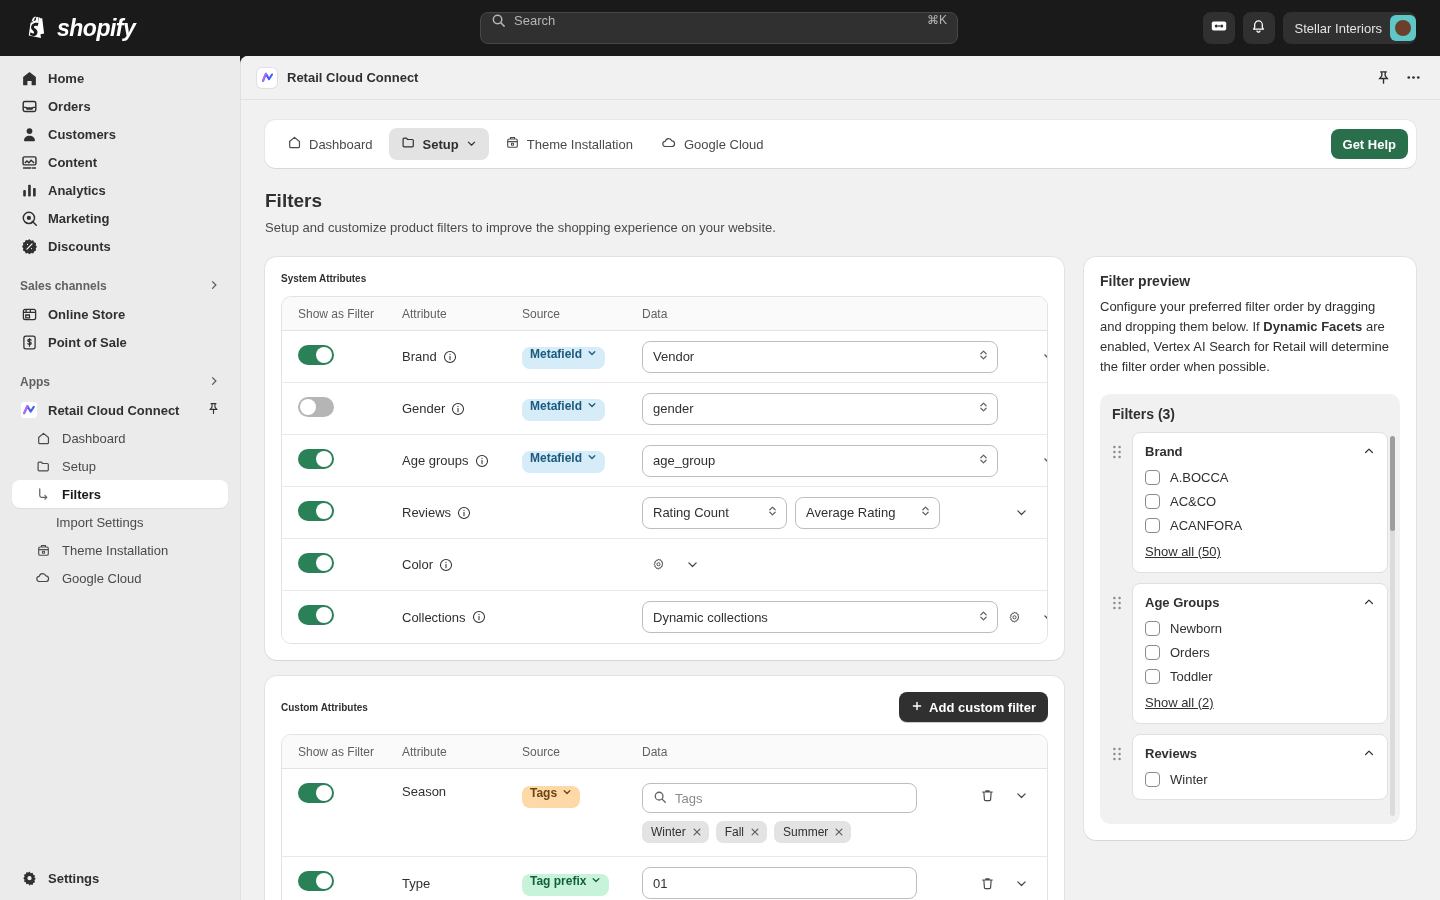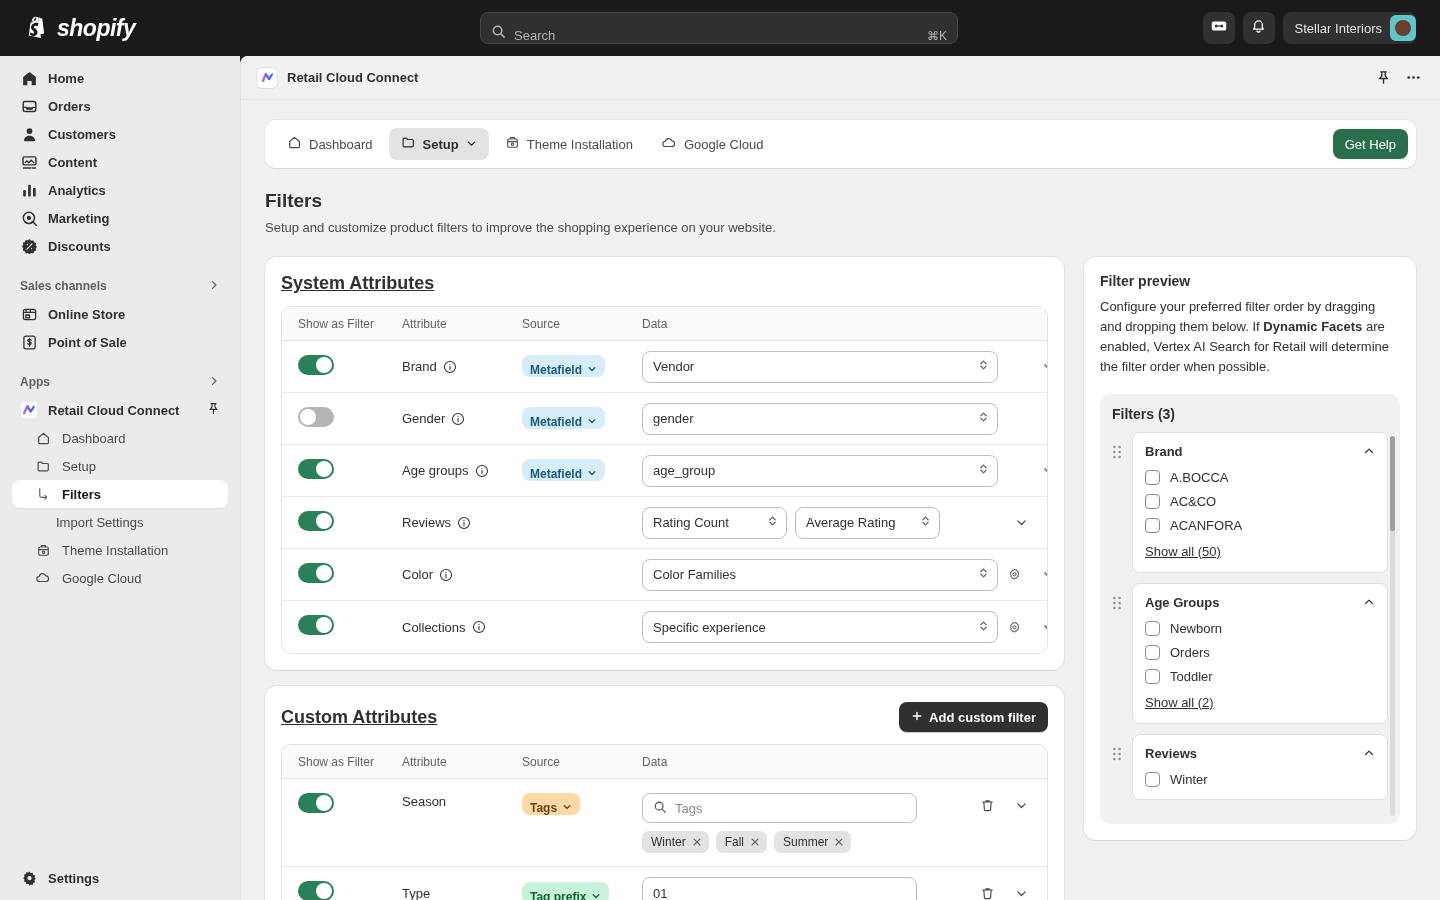--- a/index.html
+++ b/index.html
@@ -22,21 +22,21 @@
   }
   .logo { display: flex; align-items: center; gap: 7px; padding-left: 12px; }
   .logo-mark { width: 26px; height: 28px; }
   .logo-word { color: #fff; font-size: 23px; font-weight: bold; font-style: italic; letter-spacing: -0.5px; }
 
   .search-wrap {
     position: absolute; left: 480px; width: 478px; top: 12px;
   }
   .search-box {
     height: 32px; background: #303030; border: 1px solid #474747;
-    border-radius: 8px; display: flex; align-items: flex-end;
+    border-radius: 8px; display: flex; align-items: flex-start;
     padding: 0 10px; gap: 8px; cursor: text;
   }
   .search-box .ph { color: #b5b5b5; font-size: 13px; flex: 1; }
   .search-kbd { color: #b5b5b5; font-size: 12px; }
 
   .top-right { margin-left: auto; display: flex; align-items: center; gap: 8px; padding-right: 12px; }
   .icon-btn {
     width: 32px; height: 32px; border-radius: 8px; background: #303030;
     display: flex; align-items: center; justify-content: center; cursor: pointer;
   }
@@ -114,38 +114,38 @@
   }
   .tab {
     display: flex; align-items: center; gap: 7px;
     height: 32px; padding: 0 12px; border-radius: 8px;
     font-size: 13px; color: #4a4a4a; font-weight: 500; cursor: pointer;
     margin-right: 4px;
   }
   .tab.active { background: #e3e3e3; color: #303030; font-weight: 600; }
   .btn-help {
     margin-left: auto; background: #2a6f4b; color: #fff;
-    font-size: 13px; font-weight: 400; height: 30px; padding: 8px 12px;
+    font-size: 13px; font-weight: 700; height: 30px; padding: 8px 12px;
     border-radius: 8px; display: flex; align-items: center; cursor: pointer;
     border: none;
   }
 
   .page-title { font-size: 19px; font-weight: 700; color: #303030; margin: 22px 0 0 0; }
   .page-sub { font-size: 13px; color: #4a4a4a; margin-top: 8px; }
 
   .cols { display: flex; gap: 20px; margin-top: 22px; align-items: flex-start; }
   .col-left { flex: 1 1 auto; min-width: 0; }
   .col-right { flex: 0 0 332px; }
 
   .card {
     background: #fff; border-radius: 12px; padding: 16px;
     box-shadow: 0 1px 0 rgba(0,0,0,.05), 0 0 0 1px rgba(0,0,0,.06);
     margin-bottom: 16px;
   }
-  .card-title { font-size: 18px; font-weight: 650; color: #303030; text-decoration: underline; }
+  .card-title { font-size: 10px; font-weight: 650; color: #303030; }
   .card-head { display:flex; align-items:center; }
 
   .tbl { margin-top: 12px; border: 1px solid #e3e3e3; border-radius: 10px; overflow: hidden; }
   .thead {
     display: flex; background: #fafafa; border-bottom: 1px solid #e3e3e3;
     height: 34px; align-items: center;
   }
   .th { font-size: 12px; color: #616161; font-weight: 500; }
   .c1 { flex: 0 0 120px; padding-left: 16px; }
   .c2 { flex: 0 0 120px; }
@@ -167,21 +167,21 @@
   .toggle .knob {
     position: absolute; width: 16px; height: 16px; border-radius: 50%;
     background: #fff; top: 2px; left: 18px; transition: none;
   }
   .toggle.off .knob { left: 2px; }
 
   .attr { display: flex; align-items: center; gap: 6px; font-size: 13px; color: #303030; }
   .info-ic { cursor: pointer; display:flex; }
 
   .badge {
-    display: inline-flex; align-items: flex-end; gap: 5px;
+    display: inline-flex; align-items: flex-start; gap: 5px;
     height: 22px; padding: 0 8px; border-radius: 8px;
     font-size: 12px; font-weight: 600; cursor: pointer;
   }
   .badge-metafield { background: #d6ecf8; color: #1b5a7d; }
   .badge-tags { background: #ffd8a8; color: #6b4415; }
   .badge-tagprefix { background: #c6f3d9; color: #15603c; }
 
   .select {
     height: 32px; border: 1px solid #bdbdbd; border-radius: 8px; background: #fff;
     display: flex; align-items: center; padding: 0 8px 0 10px;
@@ -740,28 +740,20 @@
                         <span>Color</span>
                     <span class="info-ic">
                           <svg width="14" height="14" viewBox="0 0 16 16" fill="none" stroke="#303030" stroke-width="1.2">
                             <circle cx="8" cy="8" r="6.3"></circle>
                             <path d="M8 7.2v4M8 4.9v.1" stroke-linecap="round"></path>
                           </svg>
                         </span>
                       </span>
                     </div>
                   <div class="c3"></div>
-                  <div class="c4">
-                      <div class="select w300">
-                        <span class="val">Color Families</span>
-                    <span><svg width="11" height="14" viewBox="0 0 12 16" fill="none" stroke="#616161" stroke-width="1.4" stroke-linecap="round" stroke-linejoin="round">
-                            <path d="M3 6.6 6 3.6 9 6.6M3 9.4 6 12.4 9 9.4"></path>
-                          </svg></span>
-                      </div>
-                    </div>
                   <div class="c5">
                       <div class="rowicons">
                     <span class="slot ibtn">
                           <svg width="15" height="15" viewBox="0 0 20 20" fill="none" stroke="#4a4a4a" stroke-width="1.3">
                             <path d="M10 2.6l1.1 1.5 1.8-.3.5 1.8 1.7.6-.5 1.7 1.2 1.4-1.2 1.4.5 1.7-1.7.6-.5 1.8-1.8-.3L10 16.4l-1.1-1.5-1.8.3-.5-1.8-1.7-.6.5-1.7L4.2 9.7l1.2-1.4-.5-1.7 1.7-.6.5-1.8 1.8.3L10 2.6z"></path>
                             <circle cx="10" cy="9.7" r="2.1"></circle>
                           </svg>
                         </span>
                     <span class="slot ibtn">
                           <svg width="13" height="13" viewBox="0 0 16 16" fill="none" stroke="#4a4a4a" stroke-width="1.6" stroke-linecap="round" stroke-linejoin="round">
@@ -781,21 +773,21 @@
                           <svg width="14" height="14" viewBox="0 0 16 16" fill="none" stroke="#303030" stroke-width="1.2">
                             <circle cx="8" cy="8" r="6.3"></circle>
                             <path d="M8 7.2v4M8 4.9v.1" stroke-linecap="round"></path>
                           </svg>
                         </span>
                       </span>
                     </div>
                   <div class="c3"></div>
                   <div class="c4">
                       <div class="select w300">
-                        <span class="val">Specific experience</span>
+                        <span class="val">Dynamic collections</span>
                     <span><svg width="11" height="14" viewBox="0 0 12 16" fill="none" stroke="#616161" stroke-width="1.4" stroke-linecap="round" stroke-linejoin="round">
                             <path d="M3 6.6 6 3.6 9 6.6M3 9.4 6 12.4 9 9.4"></path>
                           </svg></span>
                       </div>
                     </div>
                   <div class="c5">
                       <div class="rowicons">
                     <span class="slot ibtn">
                           <svg width="15" height="15" viewBox="0 0 20 20" fill="none" stroke="#4a4a4a" stroke-width="1.3">
                             <path d="M10 2.6l1.1 1.5 1.8-.3.5 1.8 1.7.6-.5 1.7 1.2 1.4-1.2 1.4.5 1.7-1.7.6-.5 1.8-1.8-.3L10 16.4l-1.1-1.5-1.8.3-.5-1.8-1.7-.6.5-1.7L4.2 9.7l1.2-1.4-.5-1.7 1.7-.6.5-1.8 1.8.3L10 2.6z"></path>

